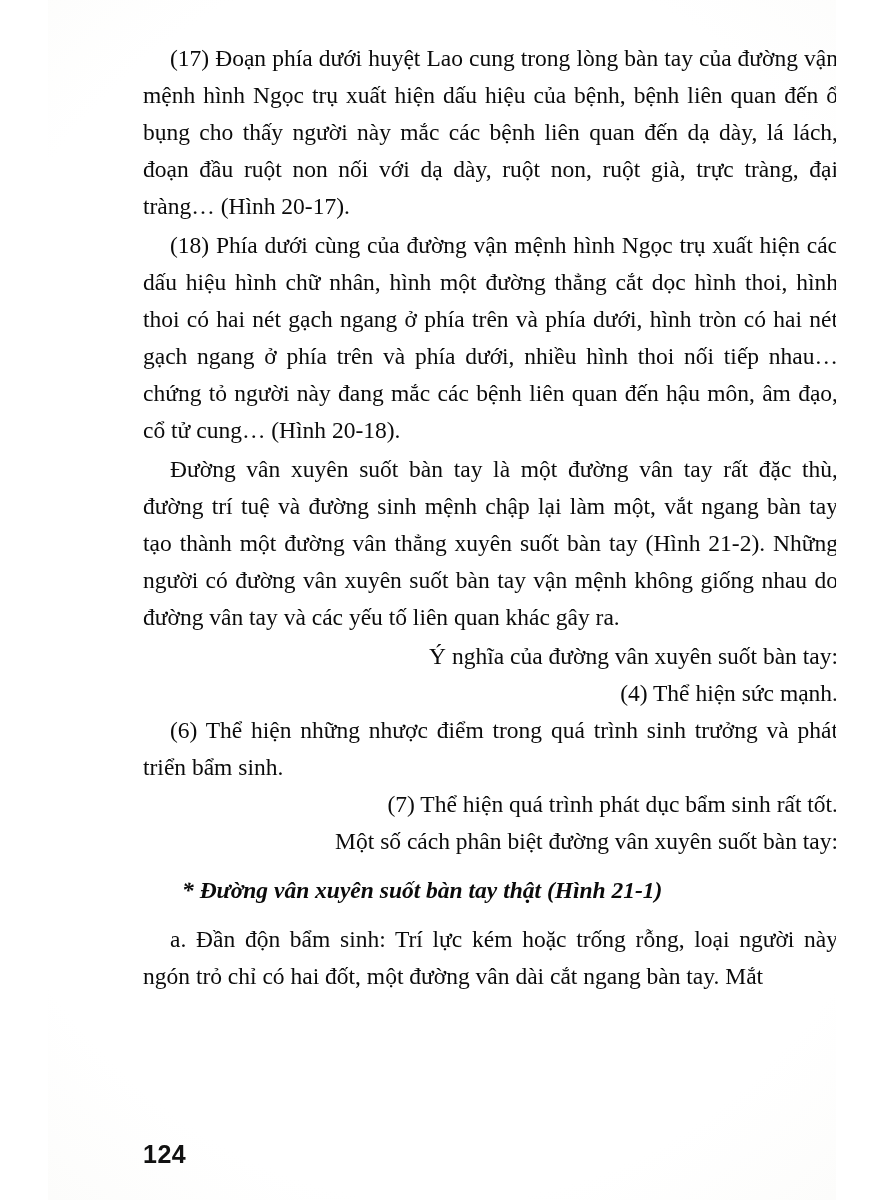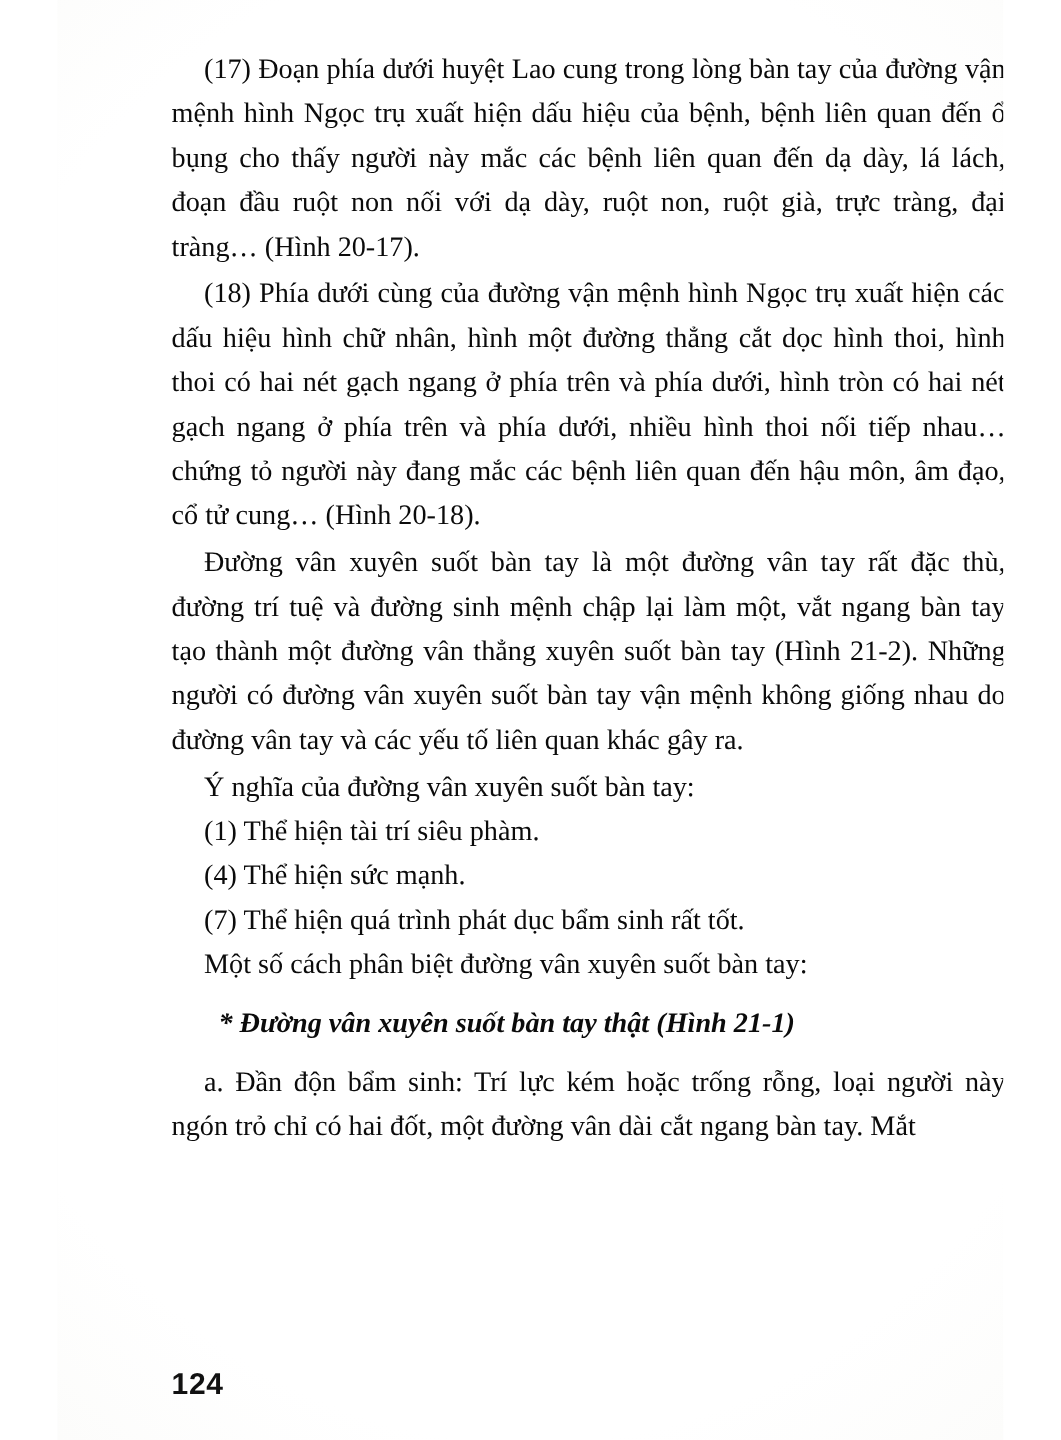--- a/index.html
+++ b/index.html
@@ -40,21 +40,21 @@
     margin: 0 0 2px 0;
     -webkit-font-smoothing: none;
   }
 
   
   .item {
     font-family: "Liberation Serif", "DejaVu Serif", serif;
     font-size: 23.5px;
     line-height: 37px;
     color: #0b0b0b;
-    text-align: left;
+    text-align: right;
     text-indent: 27px;
     margin: 0;
   }
 
   .item.wrap {
     text-align: justify;
   }
 
   
   .section-heading {
@@ -108,22 +108,22 @@
 
     <p class="para">(17) Đoạn phía dưới huyệt Lao cung trong lòng bàn tay của đường vận mệnh hình Ngọc trụ xuất hiện dấu hiệu của bệnh, bệnh liên quan đến ổ bụng cho thấy người này mắc các bệnh liên quan đến dạ dày, lá lách, đoạn đầu ruột non nối với dạ dày, ruột non, ruột già, trực tràng, đại tràng… (Hình 20-17).</p>
 
     <p class="para">(18) Phía dưới cùng của đường vận mệnh hình Ngọc trụ xuất hiện các dấu hiệu hình chữ nhân, hình một đường thẳng cắt dọc hình thoi, hình thoi có hai nét gạch ngang ở phía trên và phía dưới, hình tròn có hai nét gạch ngang ở phía trên và phía dưới, nhiều hình thoi nối tiếp nhau… chứng tỏ người này đang mắc các bệnh liên quan đến hậu môn, âm đạo, cổ tử cung… (Hình 20-18).</p>
 
 
     <p class="para">Đường vân xuyên suốt bàn tay là một đường vân tay rất đặc thù, đường trí tuệ và đường sinh mệnh chập lại làm một, vắt ngang bàn tay tạo thành một đường vân thẳng xuyên suốt bàn tay (Hình 21-2). Những người có đường vân xuyên suốt bàn tay vận mệnh không giống nhau do đường vân tay và các yếu tố liên quan khác gây ra.</p>
 
     <p class="item">Ý nghĩa của đường vân xuyên suốt bàn tay:</p>
 
-    <p class="item">(1) Thể hiện tài trí siêu phàm.</p>
     <p class="item">(4) Thể hiện sức mạnh.</p>
+    <p class="item wrap">(6) Thể hiện những nhược điểm trong quá trình sinh trưởng và phát triển bẩm sinh.</p>
     <p class="item">(7) Thể hiện quá trình phát dục bẩm sinh rất tốt.</p>
 
     <p class="item">Một số cách phân biệt đường vân xuyên suốt bàn tay:</p>
 
     <p class="sub-italic">* Đường vân xuyên suốt bàn tay thật (Hình 21-1)</p>
 
     <p class="para">a. Đần độn bẩm sinh: Trí lực kém hoặc trống rỗng, loại người này ngón trỏ chỉ có hai đốt, một đường vân dài cắt ngang bàn tay. Mắt</p>
 
   </div>
 

